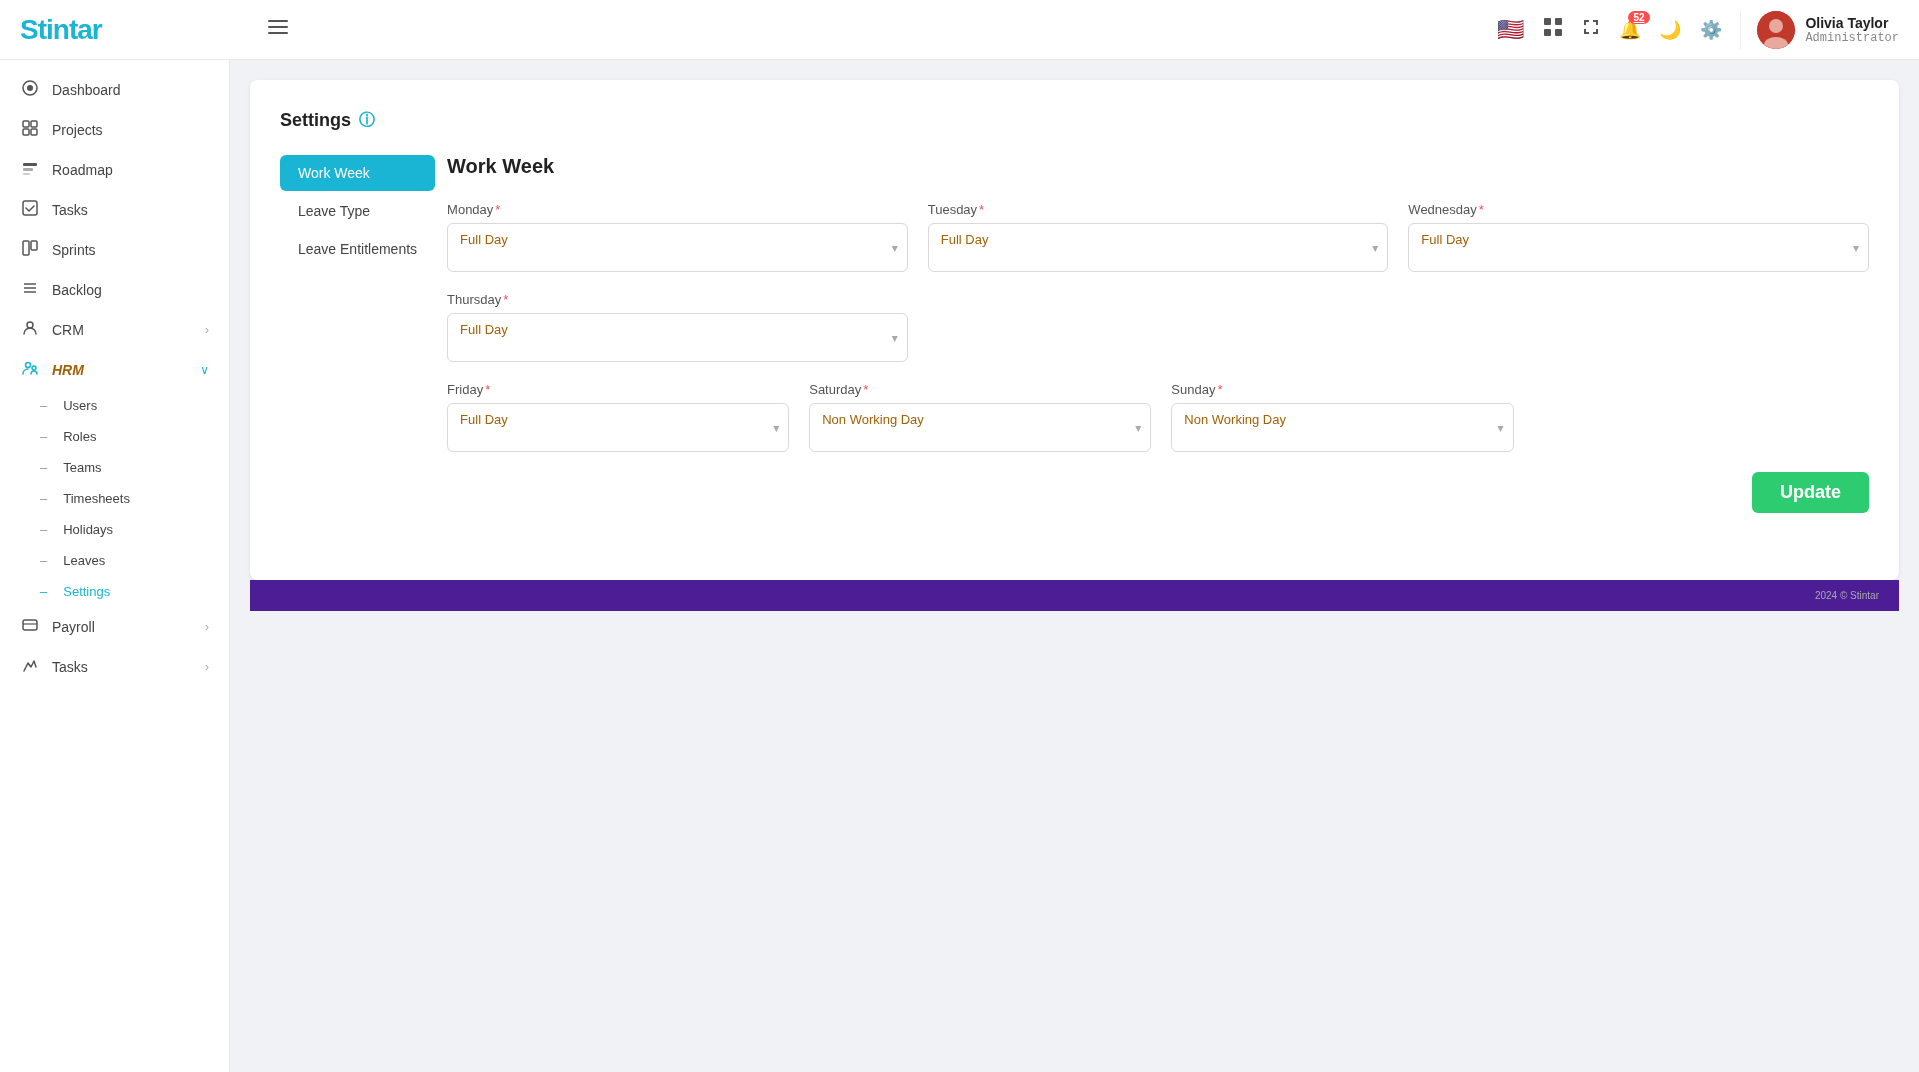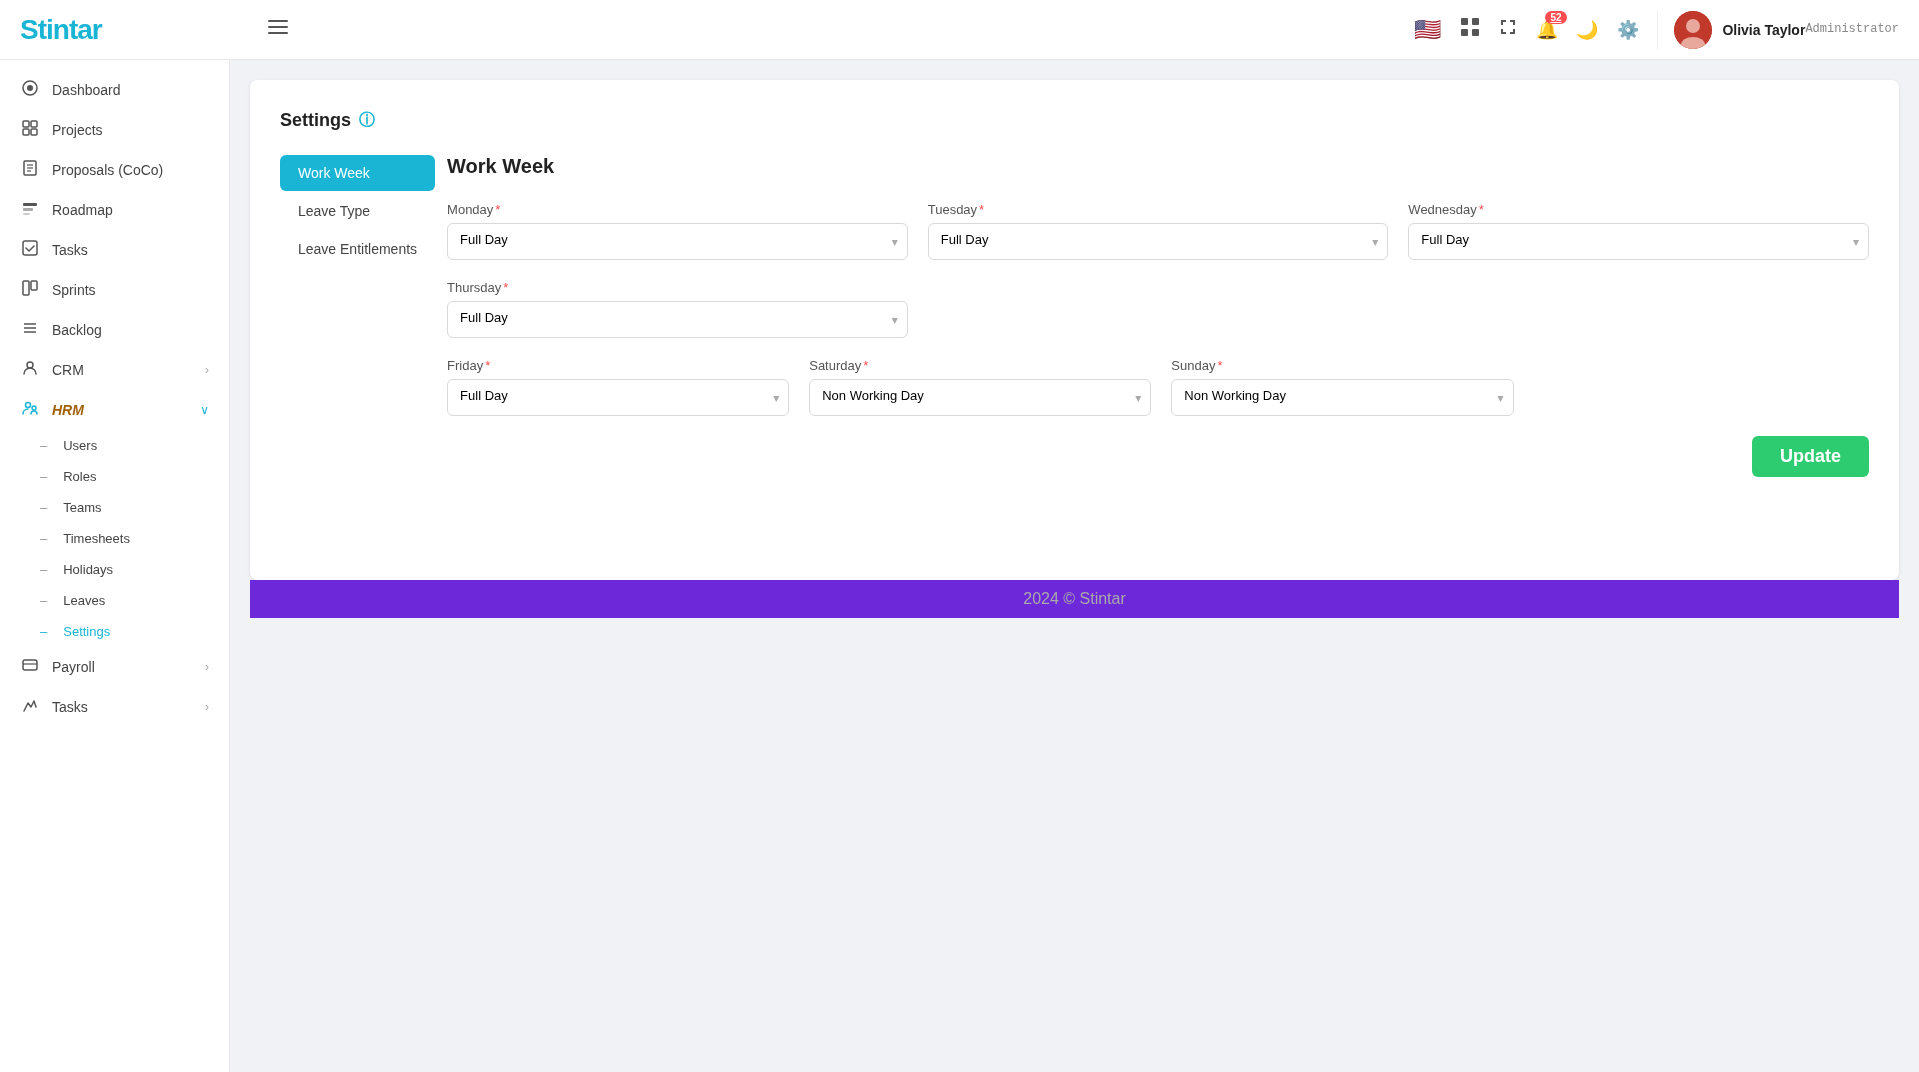--- a/index.html
+++ b/index.html
@@ -22,21 +22,21 @@
       background: #ff4d4f; color: #fff; border-radius: 10px;
       font-size: 10px; padding: 1px 5px; font-weight: 600; text-decoration: underline;
     }
     .flag-icon { font-size: 22px; }
     .user-info { display: flex; align-items: center; gap: 10px; border-left: 1px solid #eee; padding-left: 16px; }
     .avatar {
       width: 38px; height: 38px; border-radius: 50%; background: #c0392b;
       display: flex; align-items: center; justify-content: center; color: #fff; font-size: 16px; font-weight: 600;
       overflow: hidden;
     }
-    .user-details { display: flex; flex-direction: row; }
+    .user-details { display: flex; flex-direction: column; }
     .user-name { font-size: 14px; font-weight: 600; color: #222; }
     .user-role { font-size: 12px; color: #888; font-family: Liberation Mono, monospace; }
 
     
     .layout { display: flex; margin-top: 60px; height: calc(100vh - 60px); }
 
     
     .sidebar {
       width: 230px; background: #fff; border-right: 1px solid #e8e8e8;
       overflow-y: auto; flex-shrink: 0; padding: 10px 0;
@@ -85,33 +85,33 @@
     .day-grid { display: grid; grid-template-columns: repeat(3, 1fr); gap: 20px; margin-bottom: 20px; }
     .day-field { display: flex; flex-direction: column; gap: 6px; }
     .day-label { font-size: 13px; color: #555; font-weight: 500; }
     .required { color: #ff4d4f; margin-left: 2px; }
     .select-wrapper { position: relative; }
     .select-wrapper::after {
       content: '▾'; position: absolute; right: 10px; top: 50%; transform: translateY(-50%);
       color: #aaa; pointer-events: none; font-size: 12px;
     }
     .select-wrapper select {
-      width: 100%; padding: 8px 30px 12px 12px; border: 1px solid #d9d9d9; border-radius: 6px;
-      font-size: 13px; color: #000000; appearance: none; background: #fff; cursor: pointer;
+      width: 100%; padding: 8px 30px 24px 12px; border: 1px solid #d9d9d9; border-radius: 6px;
+      font-size: 13px; color: #a16207; appearance: none; background: #fff; cursor: pointer;
     }
 
     
     .update-row { display: flex; justify-content: flex-end; margin-top: 20px; }
     .update-btn {
       background: #2ecc71; color: #fff; border: none; border-radius: 6px;
       padding: 10px 28px; font-size: 18px; font-weight: 600; cursor: pointer;
     }
 
     
-    .footer { text-align: center; padding: 10px 20px; font-size: 16px; color: #aaa; background: #6d28d9; }
+    .footer { text-align: right; padding: 10px 20px; font-size: 10px; color: #aaa; background: #4c1d95; }
   </style>
 </head>
 <body>
 
 <div class="header">
   <div class="header-left">
     <div class="logo">
       <span class="logo-text">
         <span style="color:#1ab5d4;">S</span><span style="color:#1ab5d4;">tintar</span>
       </span>
@@ -180,31 +180,20 @@
             <rect x="9" y="1" width="6" height="6" rx="1" stroke="#555" stroke-width="1.5"></rect>
             <rect x="1" y="9" width="6" height="6" rx="1" stroke="#555" stroke-width="1.5"></rect>
             <rect x="9" y="9" width="6" height="6" rx="1" stroke="#555" stroke-width="1.5"></rect>
           </svg>
       </span>
       <span>Projects</span>
     </div>
     <div class="sidebar-item">
       <span class="icon">
         <svg width="16" height="16" viewBox="0 0 16 16" fill="none">
-            <rect x="2" y="1" width="12" height="14" rx="1" stroke="#555" stroke-width="1.5"></rect>
-            <line x1="5" y1="5" x2="11" y2="5" stroke="#555" stroke-width="1.2"></line>
-            <line x1="5" y1="8" x2="11" y2="8" stroke="#555" stroke-width="1.2"></line>
-            <line x1="5" y1="11" x2="9" y2="11" stroke="#555" stroke-width="1.2"></line>
-          </svg>
-      </span>
-      <span>Proposals (CoCo)</span>
-    </div>
-    <div class="sidebar-item">
-      <span class="icon">
-        <svg width="16" height="16" viewBox="0 0 16 16" fill="none">
             <rect x="1" y="3" width="14" height="3" rx="1" fill="#555"></rect>
             <rect x="1" y="8" width="10" height="3" rx="1" fill="#555" opacity="0.5"></rect>
             <rect x="1" y="13" width="7" height="2" rx="1" fill="#555" opacity="0.3"></rect>
           </svg>
       </span>
       <span>Roadmap</span>
     </div>
     <div class="sidebar-item">
       <span class="icon">
         <svg width="16" height="16" viewBox="0 0 16 16" fill="none">

